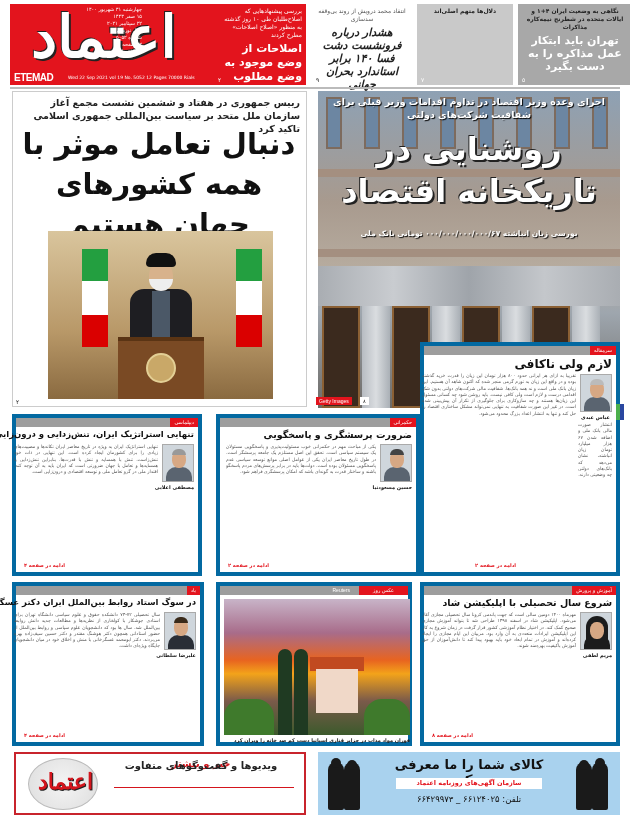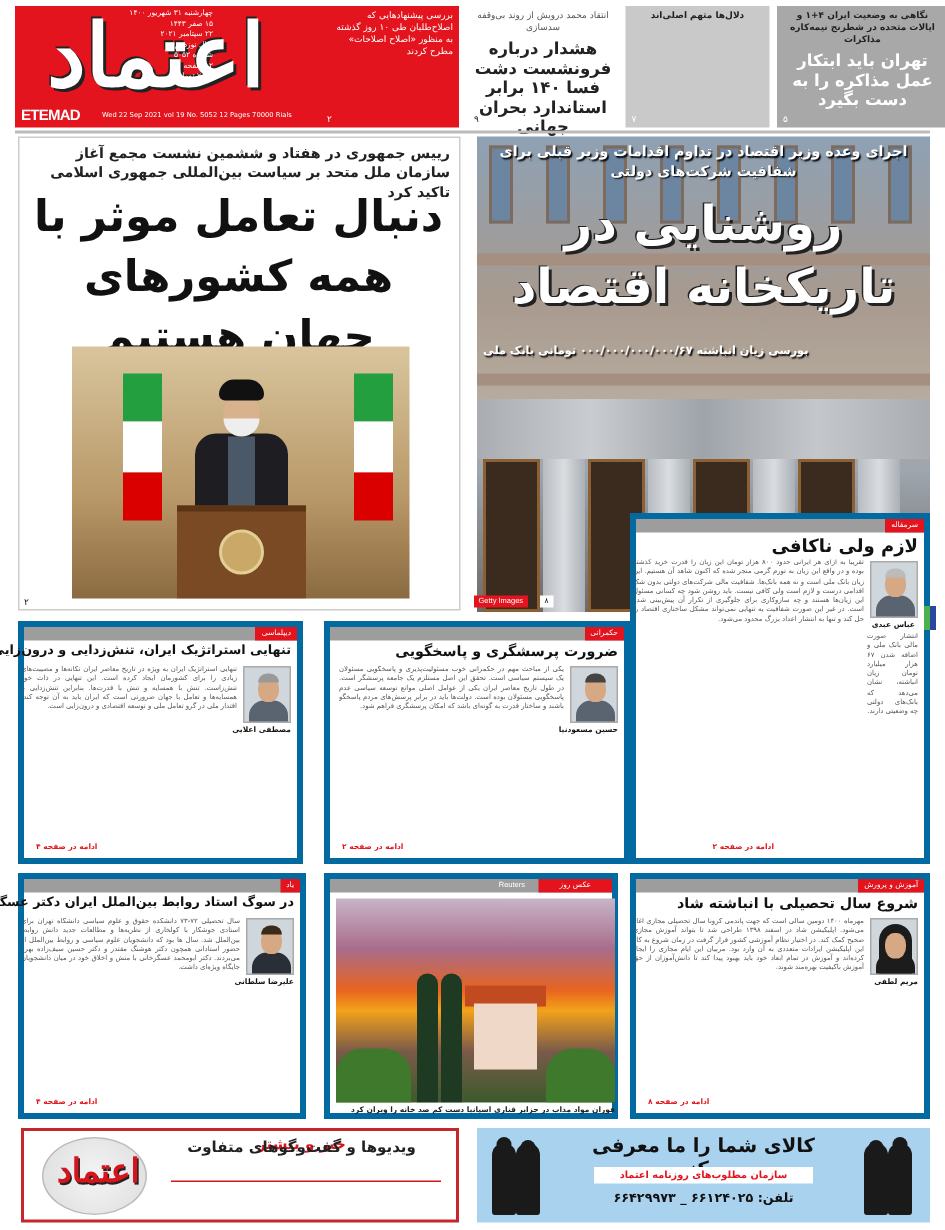--- a/index.html
+++ b/index.html
@@ -19,21 +19,21 @@
   .mast-teaser .head { font-size: 11px; font-weight: bold; line-height: 14px; margin-top: 3px; }
 
   
   .teaser { top: 4px; height: 81px; padding: 3px 4px; direction: rtl; text-align: center; }
   .t1 { left: 312px; width: 100px; background: #fff; }
   .t2 { left: 417px; width: 96px; background: #c9c9c9; }
   .t3 { left: 518px; width: 114px; background: #a8a8a8; }
   .teaser .kicker { font-size: 6px; line-height: 8px; color: #555; }
   .t2 .kicker, .t3 .kicker { color: #222; font-weight: bold; }
   .teaser .head { font-size: 11px; font-weight: bold; line-height: 13px; margin-top: 3px; }
-  .t1 .head { color: #222; }
+  .t1 .head { color: #222; font-style: italic; }
   .t2 .head, .t3 .head { color: #fff; }
   .pg { position: absolute; left: 4px; bottom: 2px; font-size: 6px; color: #222; }
   .t2 .pg, .t3 .pg { color: #fff; }
 
   .rule { left: 10px; top: 87px; width: 610px; height: 2px; background: #bbb; }
 
   
   .lead { left: 12px; top: 91px; width: 295px; height: 316px; border: 1px solid #ccc; background: #fff; }
   .lead-kicker { left: 18px; top: 96px; width: 282px; font-size: 9.5px; font-weight: bold; line-height: 13px; direction: rtl; text-align: right; color: #222; }
   .lead-head { left: 14px; top: 124px; width: 290px; font-size: 29px; font-weight: 900; line-height: 40px; direction: rtl; text-align: center; color: #111; letter-spacing: -1px; }
@@ -54,21 +54,21 @@
 
   
   .hero { left: 318px; top: 91px; width: 302px; height: 317px; background: linear-gradient(180deg,#8ea1b4 0%,#a89a8e 35%,#b6ab9e 55%,#9ea6ae 70%,#6d6a66 100%); overflow: hidden; }
   .hero .win { position:absolute; top: 6px; width: 16px; height: 52px; background: #6c86a2; border: 2px solid #7d6b5e; }
   .hero .band { position:absolute; left: 0; width: 302px; height: 8px; background: #a48f80; }
   .hero .marble { position:absolute; left: 0; top: 175px; width: 302px; height: 40px; background: linear-gradient(90deg,#a9adb2,#c9ccd0,#9fa4aa,#c4c7cb,#a9adb2); }
   .hero .door { position:absolute; top: 215px; width: 38px; height: 102px; background: #3b2a1e; border: 2px solid #8b6034; }
   .hero .pillar { position:absolute; top: 215px; width: 28px; height: 102px; background: linear-gradient(90deg,#b7bcc2,#dadde0,#aab0b6); }
   .hero-kicker { left: 322px; top: 95px; width: 294px; font-size: 9.5px; font-weight: bold; color: #fff; line-height: 13px; text-shadow: 1px 1px 1px #000; direction: rtl; text-align: center; }
   .hero-head { left: 322px; top: 128px; width: 294px; font-size: 32px; font-weight: 900; color: #fff; line-height: 42px; text-shadow: 2px 2px 0 #222, -1px -1px 0 #222; direction: rtl; text-align: center; letter-spacing: -1px; }
-  .hero-sub { left: 322px; top: 229px; width: 294px; font-size: 7.5px; color: #fff; text-shadow: 1px 1px 1px #000; direction: rtl; text-align: left; font-weight: bold; }
+  .hero-sub { left: 322px; top: 229px; width: 294px; font-size: 7.5px; color: #fff; text-shadow: 1px 1px 1px #000; direction: rtl; text-align: center; font-weight: bold; }
   .getty { left: 316px; top: 397px; background: #e3141d; color: #fff; font-size: 5px; padding: 1px 3px; font-family: "Liberation Sans", sans-serif; }
   .photo-num { left: 360px; top: 397px; background: #fff; color: #111; font-size: 5px; padding: 1px 3px; }
 
   
   .box { background: #fff; border: 4px solid #0369a1; }
   .sec-bar { position: absolute; left: 0; top: 0; right: 0; height: 9px; background: #9d9d9d; }
   .sec-tag { position: absolute; right: 0; top: 0; height: 9px; background: #e3141d; color: #fff; font-size: 5px; padding: 1px 4px; direction: rtl; line-height: 7px; }
   .sec-meta { position: absolute; top: 0; height: 9px; color: #fff; font-size: 5px; line-height: 9px; font-family: "Liberation Sans", sans-serif; }
   .box-title { position: absolute; right: 4px; top: 11px; font-size: 10.5px; font-weight: bold; direction: rtl; text-align: right; white-space: nowrap; color: #111; }
   .mug { position: absolute; width: 32px; height: 38px; background: #cfd6dc; border: 1px solid #aaa; overflow: hidden; }
@@ -105,21 +105,21 @@
   .ad1 .l2 { position:absolute; left: 90px; top: 6px; width: 190px; font-size: 10px; color: #222; font-weight: bold; direction: rtl; text-align: center; }
   .ad1 .redline { position:absolute; left: 98px; top: 33px; width: 180px; height: 1px; background: #d4151d; }
   .ad1 .url { position:absolute; left: 90px; top: 36px; width: 190px; font-size: 16px; color: #222; text-align: center; font-family: "Liberation Sans", sans-serif; letter-spacing: -0.3px; }
 
   .ad2 { left: 318px; top: 752px; width: 302px; height: 63px; background: #a9d2ee; }
   .ad2 .sil { position:absolute; top: 6px; width: 38px; height: 52px; }
   .ad2 .sil .p { position:absolute; bottom: 0; width: 16px; height: 48px; background: #1a1a1a; border-radius: 8px 8px 2px 2px; }
   .ad2 .sil .hd { position:absolute; width: 10px; height: 10px; border-radius: 50%; background: #1a1a1a; }
   .ad2 .t1a { position:absolute; left: 50px; top: 5px; width: 202px; font-size: 13px; font-weight: bold; direction: rtl; text-align: center; color: #111; }
   .ad2 .t2a { position:absolute; left: 78px; top: 26px; width: 146px; height: 11px; background: #fff; color: #e3141d; font-size: 6.5px; font-weight: bold; direction: rtl; text-align: center; line-height: 11px; }
-  .ad2 .t3a { position:absolute; left: 50px; top: 42px; width: 202px; font-size: 8.5px; font-weight: bold; direction: rtl; text-align: center; color: #111; }
+  .ad2 .t3a { position:absolute; left: 50px; top: 42px; width: 202px; font-size: 8.5px; font-weight: normal; direction: rtl; text-align: center; color: #111; }
 </style>
 </head>
 <body>
 
 <div class="abs mast"></div>
 <div class="abs logo">
   <div class="logo-text">اعتماد</div>
 </div>
 <div class="abs date-block">
   <div>چهارشنبه ۳۱ شهریور ۱۴۰۰</div>
@@ -127,20 +127,21 @@
   <div>۲۲ سپتامبر ۲۰۲۱</div>
   <div>سال نوزدهم</div>
   <div>شماره ۵۰۵۲</div>
   <div>۱۲ صفحه</div>
   <div>۷۰۰۰ تومان</div>
 </div>
 <div class="abs etemad-latin">ETEMAD</div>
 <div class="abs issue-line">Wed 22 Sep 2021 vol 19 No. 5052 12 Pages 70000 Rials</div>
 <div class="abs mast-teaser">
   <div class="kicker">بررسی پیشنهادهایی که اصلاح‌طلبان طی ۱۰ روز گذشته به منظور «اصلاح اصلاحات» مطرح کردند</div>
+  <div class="head">اصلاحات از وضع موجود به وضع مطلوب</div>
   <div class="pg" style="color:#fff">۲</div>
 </div>
 
 <div class="abs teaser t1">
   <div class="kicker">انتقاد محمد درویش از روند بی‌وقفه سدسازی</div>
   <div class="head">هشدار درباره فرونشست دشت فسا ۱۴۰ برابر استاندارد بحران جهانی</div>
   <div class="pg">۹</div>
 </div>
 <div class="abs teaser t2">
   <div class="kicker">دلال‌ها متهم اصلی‌اند</div>
@@ -275,21 +276,21 @@
       <div class="house"></div>
     <div class="bush" style="left:0; width:50px"></div>
     <div class="bush" style="left:140px; width:46px"></div>
   </div>
   <div class="caption">فوران مواد مذاب در جزایر قناری اسپانیا دست کم صد خانه را ویران کرد</div>
 </div>
 
 <div class="abs box c5">
   <div class="sec-bar"></div>
   <div class="sec-tag">آموزش و پرورش</div>
-  <div class="box-title" style="font-size:9.5px">شروع سال تحصیلی با انباشته شاد</div>
+  <div class="box-title" style="font-size:9.5px">شروع سال تحصیلی با اپلیکیشن شاد</div>
   <div class="mug" style="right:4px; top:26px">
       <div class="b" style="background:#1c1c1c"></div>
       <div class="scarf"></div>
       <div class="h" style="top:9px"></div>
     </div>
   <div class="author" style="right:4px; top:66px">مریم لطفی</div>
   <div class="body-text" style="right:40px; top:26px; width:154px; height:130px">مهرماه ۱۴۰۰ دومین سالی است که جهت پاندمی کرونا سال تحصیلی مجازی آغاز می‌شود. اپلیکیشن شاد در اسفند ۱۳۹۸ طراحی شد تا بتواند آموزش مجازی صحیح کمک کند. در اختیار نظام آموزشی کشور قرار گرفت در زمان شروع به کار این اپلیکیشن ایرادات متعددی به آن وارد بود. مربیان این ایام مجازی را ایجاد کرده‌اند و آموزش در تمام ابعاد خود باید بهبود پیدا کند تا دانش‌آموزان از حق آموزش باکیفیت بهره‌مند شوند.</div>
   <div class="cont" style="left:8px; bottom:4px">ادامه در صفحه ۸</div>
 </div>
 
@@ -311,15 +312,15 @@
     <div class="p" style="left:18px"></div>
       <div class="hd" style="left:21px; top:2px"></div>
   </div>
   <div class="sil" style="left:256px">
     <div class="p" style="left:2px"></div>
       <div class="hd" style="left:5px; top:2px"></div>
     <div class="p" style="left:18px"></div>
       <div class="hd" style="left:21px; top:0"></div>
   </div>
   <div class="t1a">کالای شما را ما معرفی می‌کنیم</div>
-  <div class="t2a">سازمان مطلوب‌های روزنامه اعتماد</div>
+  <div class="t2a">سازمان آگهی‌های روزنامه اعتماد</div>
   <div class="t3a">تلفن: ۶۶۱۲۴۰۲۵ _ ۶۶۴۲۹۹۷۳</div>
 </div>
 
 </body></html>

